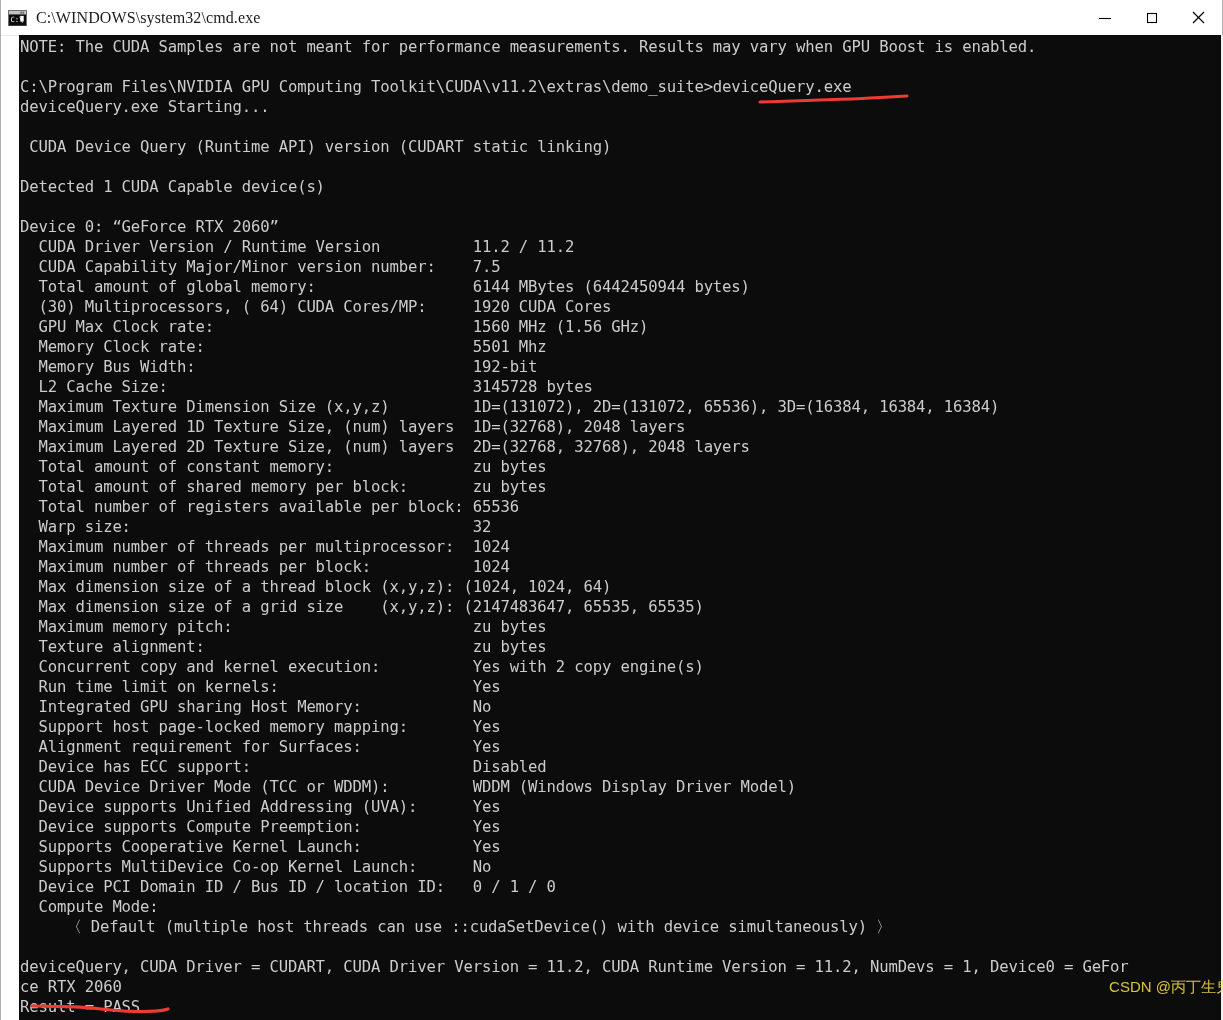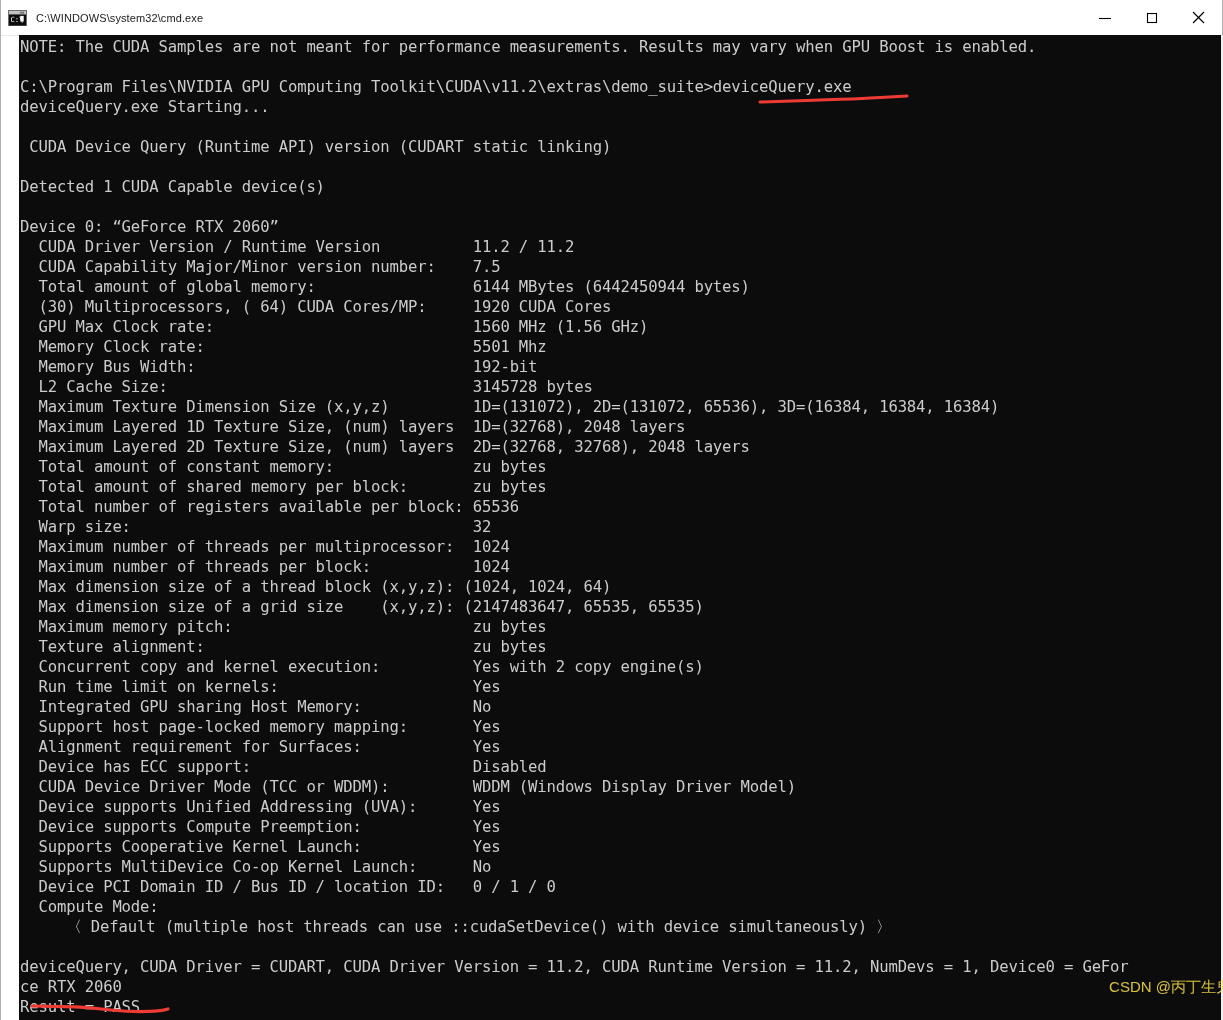--- a/index.html
+++ b/index.html
@@ -37,25 +37,25 @@
   }
   #app-icon {
     width: 19px;
     height: 16px;
     margin-left: 7px;
     margin-right: 9px;
     flex: 0 0 auto;
     position: relative;
   }
   #title-text {
-    font-size: 11px;
+    font-size: 16px;
     color: #1b1b1b;
     letter-spacing: 0.1px;
     white-space: nowrap;
-    font-family: Liberation Sans, sans-serif;
+    font-family: Liberation Serif, serif;
   }
   #window-controls {
     position: absolute;
     right: 0;
     top: 0;
     height: 35px;
     display: flex;
   }
   .winbtn {
     width: 47px;

